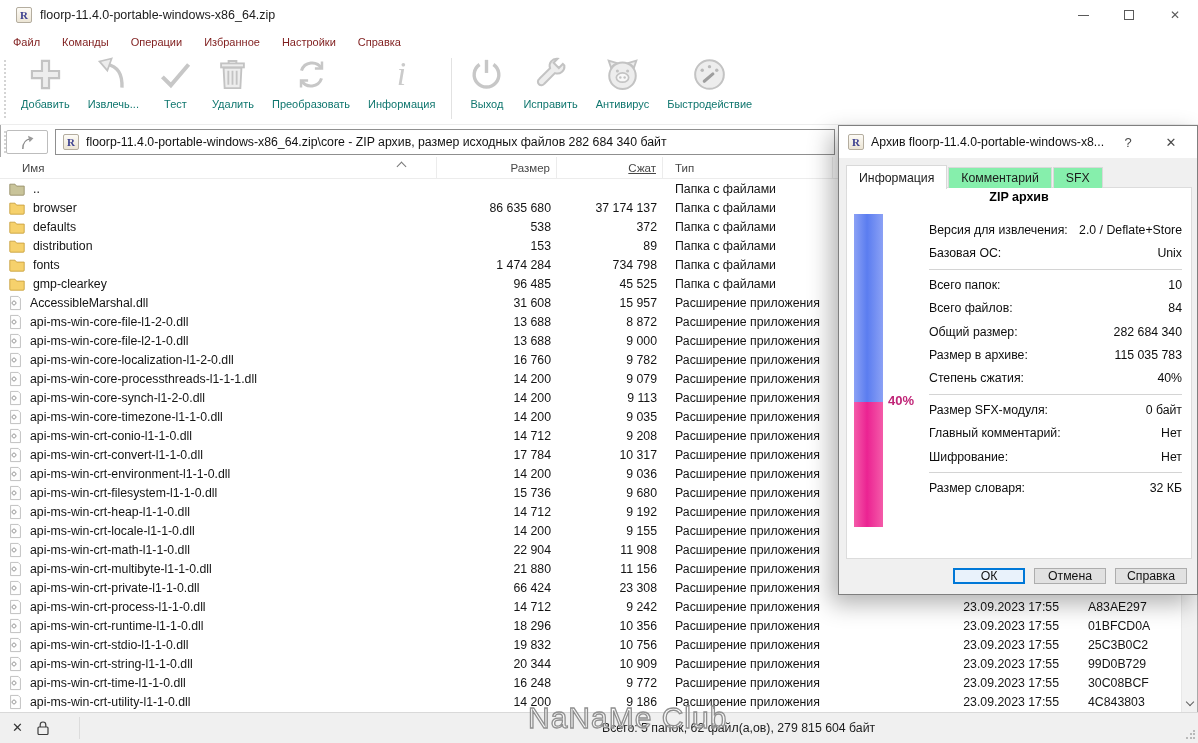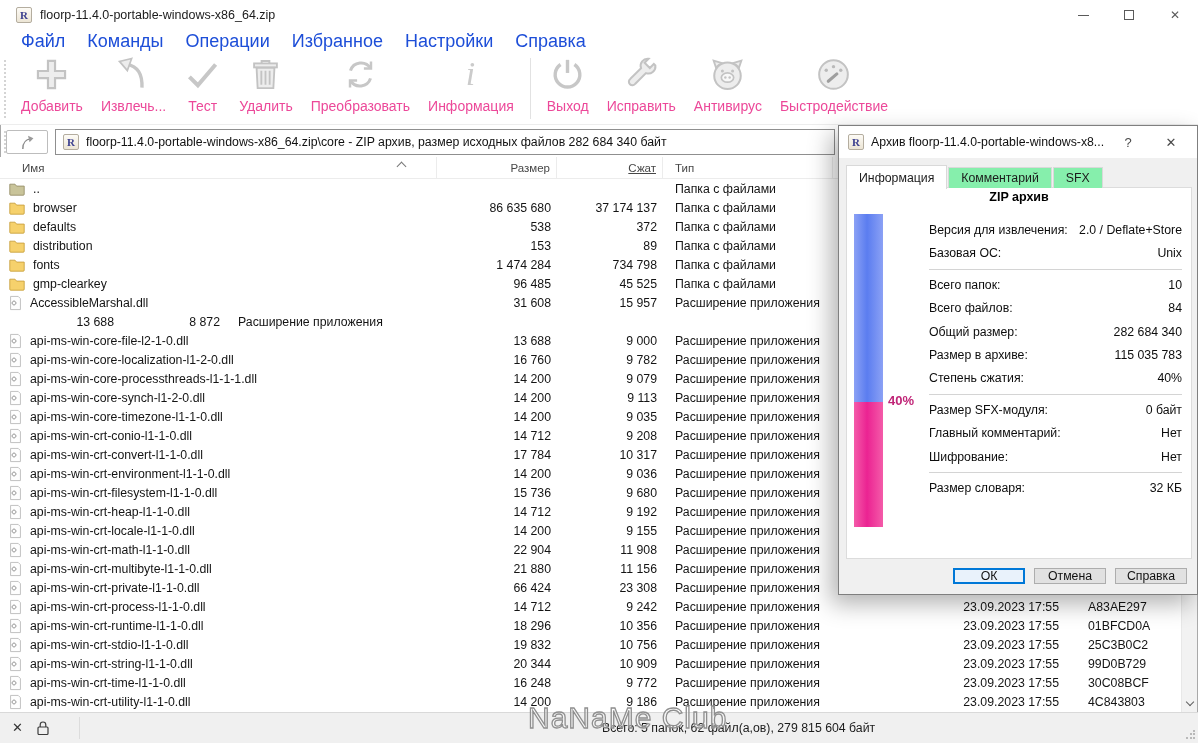--- a/index.html
+++ b/index.html
@@ -15,32 +15,32 @@
             font-family:"Liberation Serif",serif;font-weight:bold;font-size:11px;
             display:inline-flex;align-items:center;justify-content:center;flex:0 0 16px;}
   .title-text{margin-left:8px;font-size:12.5px;color:#1b1b1b;white-space:nowrap;}
   .app-ic{margin-left:16px;}
   .win-controls{position:absolute;right:0;top:0;height:30px;display:flex;}
   .ctl{width:46px;height:30px;display:flex;align-items:center;justify-content:center;color:#5a5a5a;font-size:12px;}
   .ctl-min i{display:block;width:11px;height:1px;background:#5a5a5a;}
   .ctl-max i{display:block;width:10px;height:10px;border:1px solid #5a5a5a;}
   
   .menubar{position:absolute;left:0;top:30px;right:0;height:23px;background:#fff;
-           display:flex;align-items:center;padding-left:10px;font-size:18px;color:#1d4ed8;}
+           display:flex;align-items:center;padding-left:2px;font-size:11px;color:#7f1d1d;}
   .menu-item{padding:3px 11px;cursor:default;}
   
   .toolbar{position:absolute;left:0;top:53px;right:0;height:72px;background:#fff;
            display:flex;align-items:stretch;padding-left:12px;border-bottom:1px solid #ededed;}
   .grip{position:absolute;width:0;border-left:2px dotted #d4d4d4;}
   .grip-tb{left:4px;top:60px;height:58px;}
   .grip-ab{left:4px;top:131px;height:22px;}
   .tb-btn{display:flex;flex-direction:column;align-items:center;justify-content:flex-start;
           padding:3px 9px 0;gap:1px;}
   .tb-btn svg{width:37px;height:37px;}
-  .tb-label{font-size:14px;color:#ec4899;white-space:nowrap;}
+  .tb-label{font-size:11px;color:#0f766e;white-space:nowrap;}
   .tb-sep{width:1px;background:#e2e2e2;margin:5px 7px;}
   
   .up-btn{position:absolute;left:6px;top:130px;width:42px;height:24px;border:1px solid #bdbdbd;
           border-radius:2px;background:#fff;display:flex;align-items:center;justify-content:center;}
   .up-btn svg{width:17px;height:17px;}
   .addr-combo{position:absolute;left:55px;top:129px;width:780px;height:26px;border:1px solid #8f8f8f;
               background:#fff;display:flex;align-items:center;gap:7px;padding:0 7px;
               font-size:12.3px;color:#111;white-space:nowrap;overflow:hidden;}
   
   .listheader{position:absolute;left:0;top:157px;width:1181px;height:22px;background:#fff;
@@ -345,20 +345,28 @@
           </svg>
           <span>AccessibleMarshal.dll</span>
         </div>
         <div class="c-size">31 608</div>
         <div class="c-packed">15 957</div>
         <div class="c-type">Расширение приложения</div>
         <div class="c-mod"></div>
         <div class="c-crc"></div>
       </div>
       <div class="row">
+        <div class="c-name">
+          <svg width="13" height="16" viewBox="0 0 14 16">
+            <path d="M1.7.9h8.2l2.4 2.4v11.8H1.7z" fill="#fefefe" stroke="#b5b5b5" stroke-width="0.9"></path>
+            <circle cx="5.4" cy="8" r="2" fill="none" stroke="#9c9c9c" stroke-width="0.9"></circle>
+            <path d="M5.4 5.2v1.1M5.4 9.7v1.1M2.6 8h1.1M7.1 8h1.1" stroke="#9c9c9c" stroke-width="0.9"></path>
+          </svg>
+          <span>api-ms-win-core-file-l1-2-0.dll</span>
+        </div>
         <div class="c-size">13 688</div>
         <div class="c-packed">8 872</div>
         <div class="c-type">Расширение приложения</div>
         <div class="c-mod"></div>
         <div class="c-crc"></div>
       </div>
       <div class="row">
         <div class="c-name">
           <svg width="13" height="16" viewBox="0 0 14 16">
             <path d="M1.7.9h8.2l2.4 2.4v11.8H1.7z" fill="#fefefe" stroke="#b5b5b5" stroke-width="0.9"></path>

